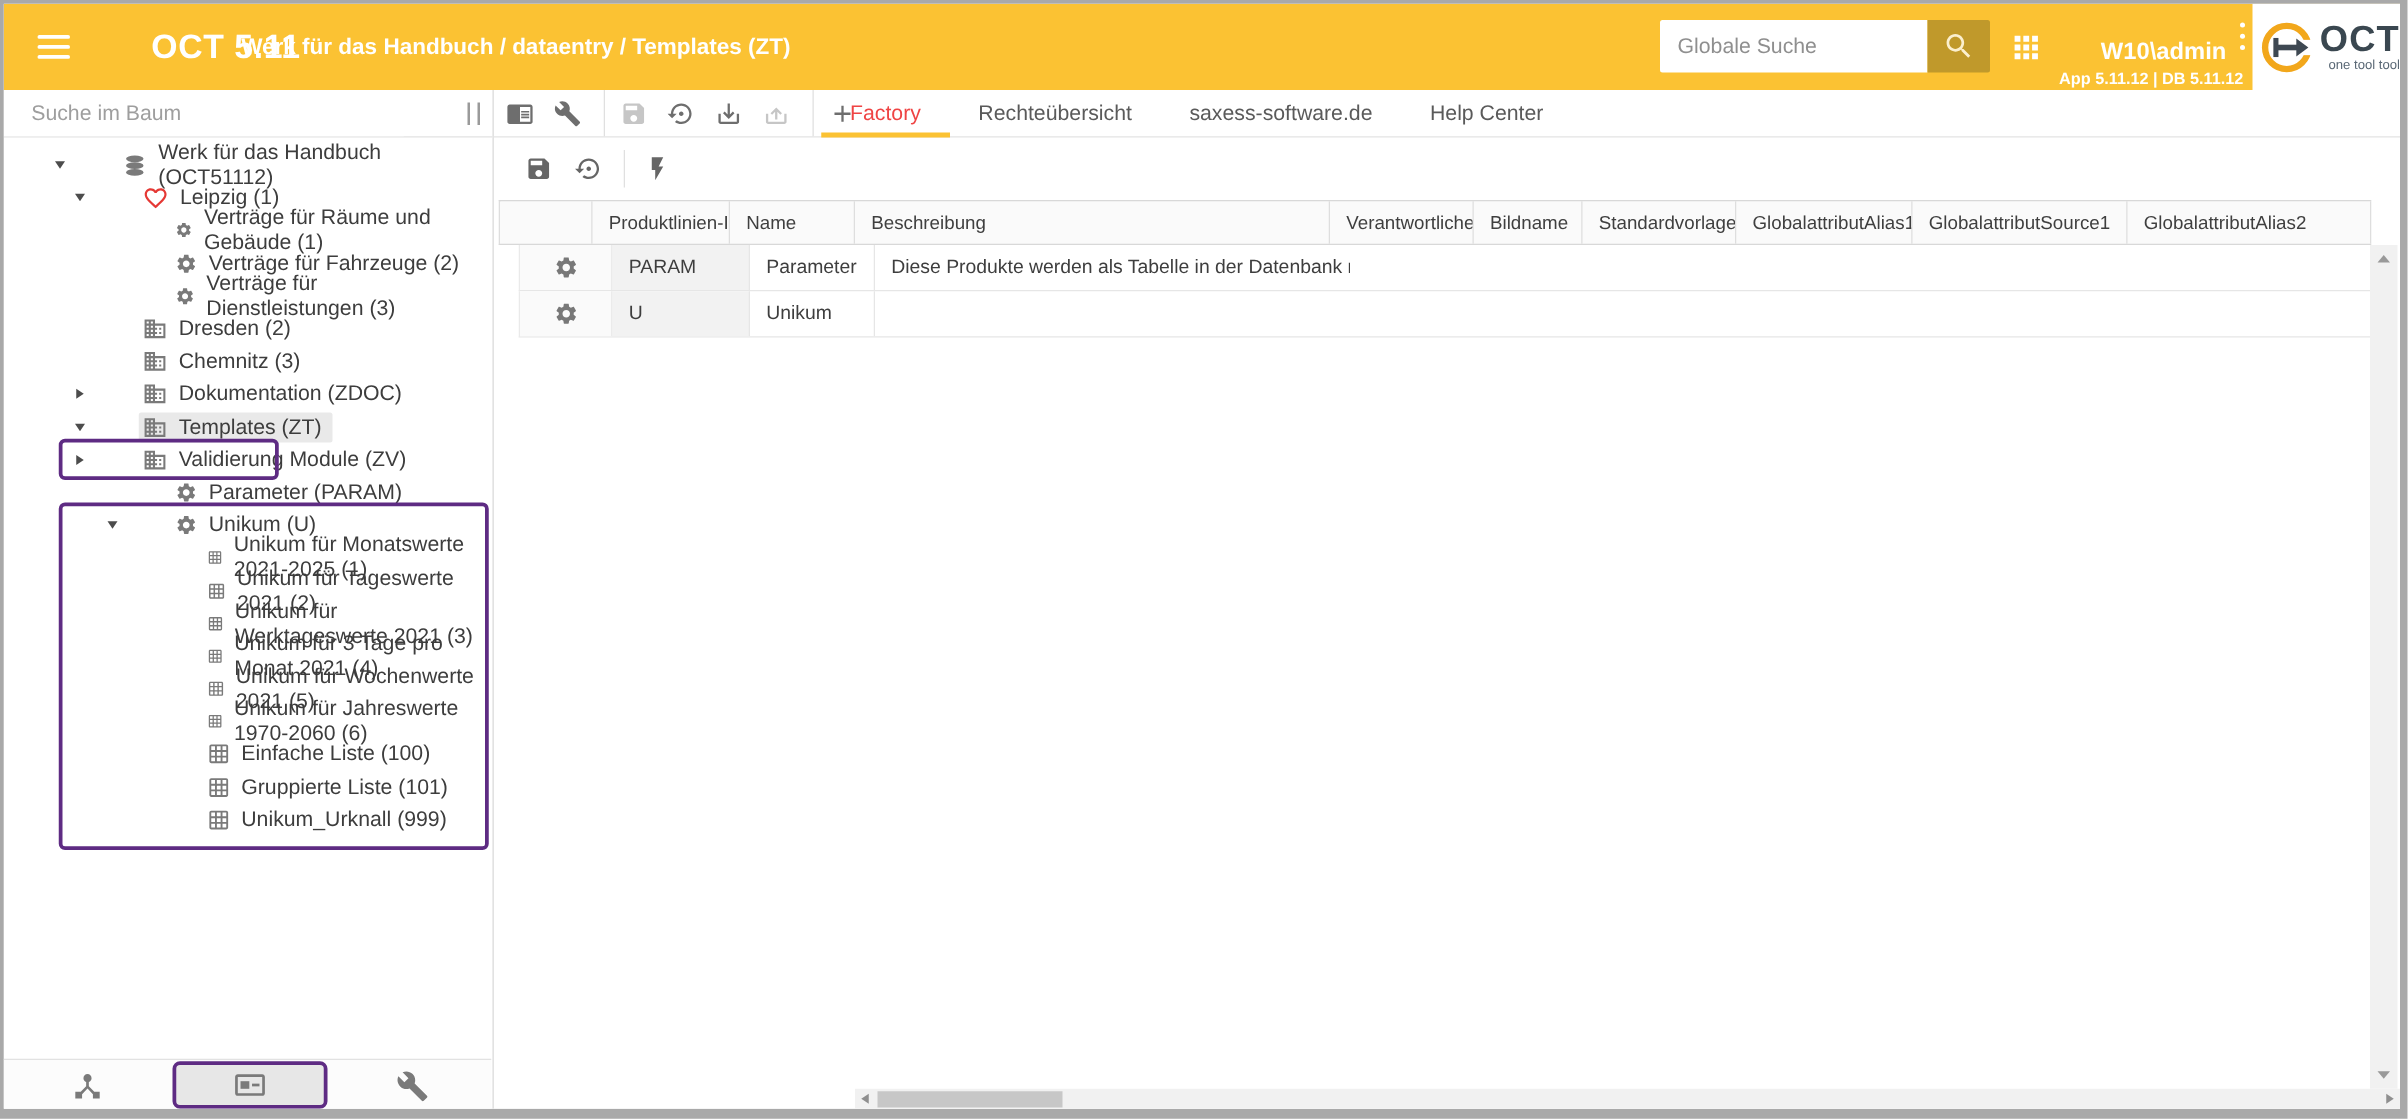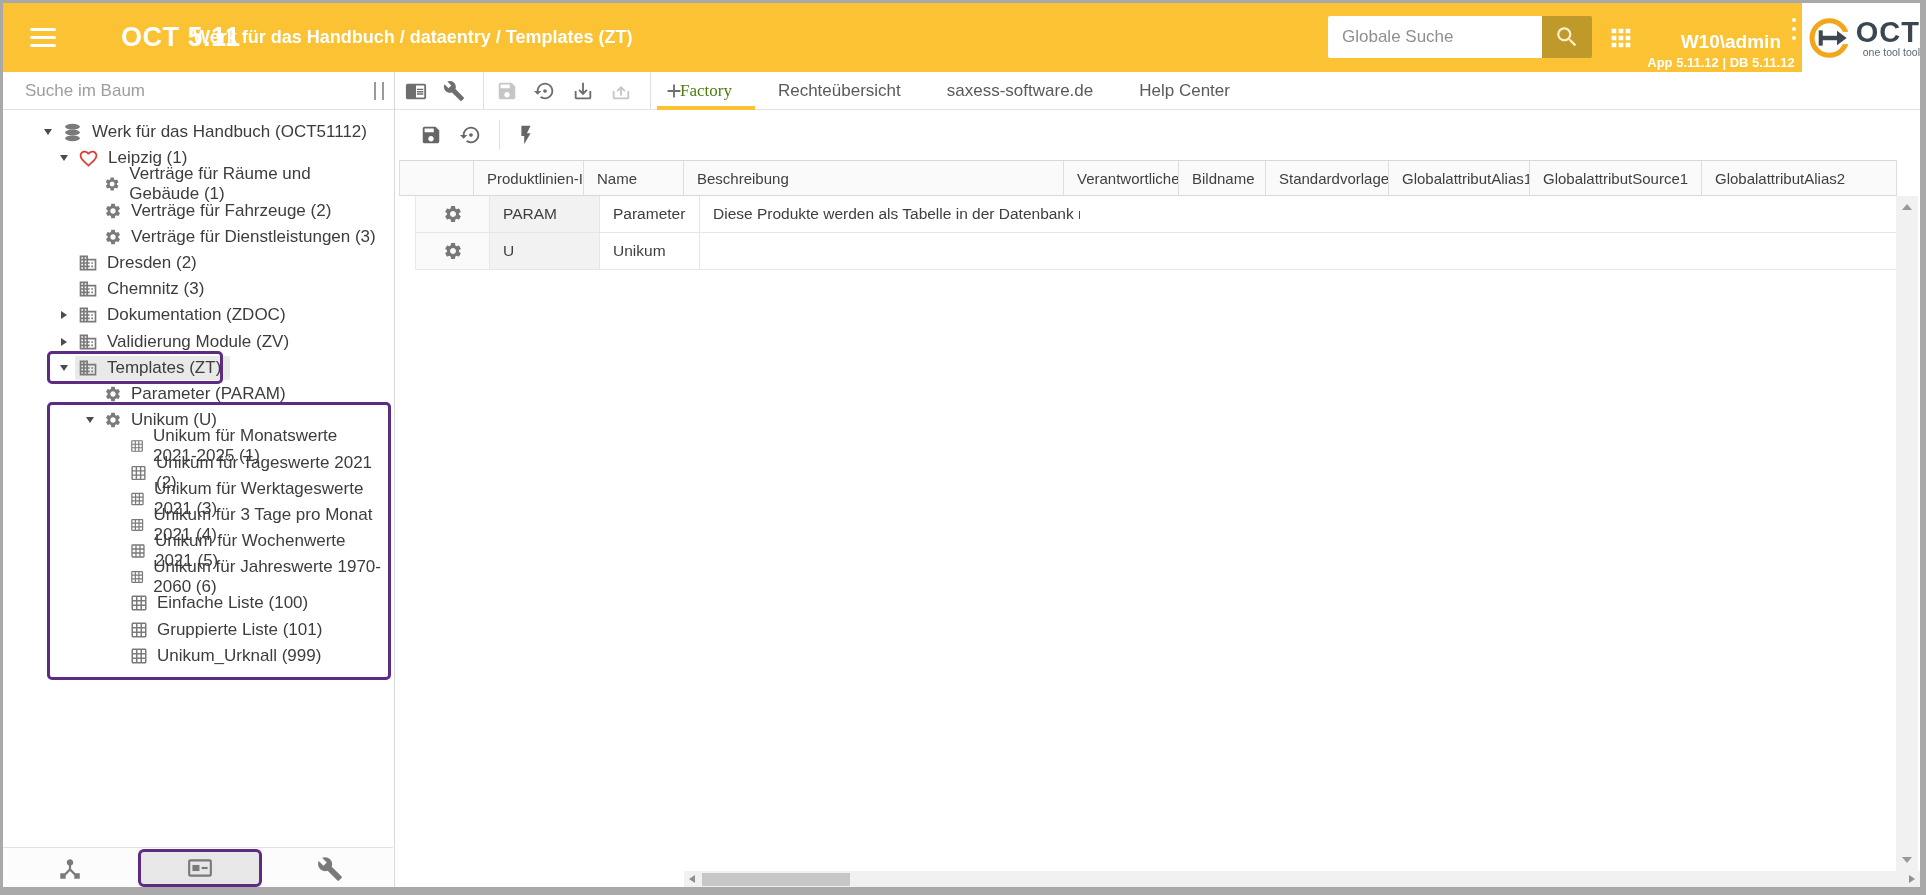--- a/index.html
+++ b/index.html
@@ -29,21 +29,21 @@
   .logo-tag { font-size:10.5px; color:#5A6875; text-align:right; margin-top:0px; }
 
   
   .sidebar { position:absolute; left:0; top:69px; width:392px; height:815px; background:#fff; border-right:1px solid #d9d9d9; z-index:2;text-decoration:underline; }
   .tree-search { position:relative; height:38px; border-bottom:1px solid #e2e2e2; }
   .tree-search input { border:0; outline:0; height:100%; width:320px; padding-left:22px; font-size:17px; color:#444; font-family:"Liberation Sans",sans-serif; }
   .tree-search input::placeholder { color:#9e9e9e; }
   .splitter { position:absolute; right:10px; top:10px; width:10px; height:18px; display:flex; justify-content:space-between; cursor:col-resize; }
   .splitter i { width:2px; height:18px; background:#9a9a9a; }
   .tree { position:absolute; top:38px; left:0; right:1px; bottom:40px; padding-top:9px; overflow:hidden; }
-  .trow { height:26.2px; display:flex; align-items:center; font-size:17px; color:#3d3d3d; cursor:pointer; }
+  .trow { height:26.2px; display:flex; align-items:center; font-size:17px; color:#3d3d3d; cursor:pointer;gap:36px; }
   .trow.lvl0 { padding-left:34px; } .trow.lvl1 { padding-left:50px; }
   .trow.lvl2 { padding-left:76px; } .trow.lvl3 { padding-left:102px; }
   .exp { width:22px; display:flex; justify-content:center; align-items:center; flex:0 0 22px; }
   .tri-down { width:0; height:0; border-left:4.5px solid transparent; border-right:4.5px solid transparent; border-top:6px solid #4c4c4c; }
   .tri-right { width:0; height:0; border-top:4.5px solid transparent; border-bottom:4.5px solid transparent; border-left:6px solid #4c4c4c; }
   .node { display:flex; align-items:center; gap:9px; padding:2px 9px 2px 3px; border-radius:2px; }
   .node.sel { background:#e9e9e9; }
   .hl { position:absolute; border:3px solid #5E2B83; border-radius:5px; pointer-events:none; z-index:4; }
   .hl1 { left:44px; top:279px; width:176px; height:33px; }
   .hl2 { left:44px; top:330px; width:344px; height:278px; }
@@ -53,21 +53,21 @@
   .fpill { position:absolute; left:135px; top:1px; width:124px; height:38px; background:#e7e7e7; border:3px solid #5E2B83; border-radius:6px; display:flex; align-items:center; justify-content:center; color:#7a7a7a; cursor:pointer; }
 
   
   .main { position:absolute; left:392px; top:69px; width:1525px; height:815px; background:#fff; }
   .toolbar1 { position:absolute; left:0; top:0; right:0; height:38px; border-bottom:1px solid #e3e3e3; display:flex; align-items:center; padding-left:10px; }
   .tbtn { width:22px; height:22px; display:flex; align-items:center; justify-content:center; margin-right:16px; cursor:pointer; color:#6e6e6e; }
   .tbtn.disabled { color:#c6c6c6; cursor:default; }
   .vsep { width:1px; height:37px; background:#e0e0e0; margin:0 12px 0 2px; }
   .tabs { position:absolute; left:262px; top:0; height:38px; display:flex; }
   .tab { padding:0 23px; line-height:37px; font-size:17px; color:#5a5a5a; position:relative; cursor:pointer; white-space:nowrap; }
-  .tab.active { color:#4d7c0f; font-weight:500;font-family:Liberation Serif, serif; }
+  .tab.active { color:#ef4444; font-weight:500; }
   .tab.active::after { content:""; position:absolute; left:0; right:0; bottom:0; height:4px; background:#FBC233; }
   .toolbar2 { position:absolute; left:0; top:38px; right:0; height:50px; display:flex; align-items:center; padding-left:24px; }
   .t2btn { width:23px; height:23px; display:flex; align-items:center; justify-content:center; margin-right:17px; cursor:pointer; color:#666; }
   .t2sep { width:1px; height:30px; background:#e0e0e0; margin:0 14px 0 0; }
 
   .tgrid { display:grid; grid-template-columns:74px 110px 100px 380px 115px 87px 123px 141px 172px 195px; }
   .thead { position:absolute; left:4px; top:88px; height:36px; background:#fafafa; border-top:1px solid #d8d8d8; border-bottom:1px solid #d8d8d8; border-left:1px solid #dedede; }
   .hcell { border-right:1px solid #dedede; display:flex; align-items:center; padding-left:13px; font-size:15px; color:#3f3f3f; overflow:hidden; white-space:nowrap; }
   .tbody { position:absolute; left:4px; top:124px;margin-left:16px; }
   .drow { height:37px; border-bottom:1px solid #e6e6e6; border-left:1px solid #eaeaea; cursor:pointer; }
@@ -224,38 +224,38 @@
           </span>
           <span class="node">
             <svg class="ic" width="20" height="20" viewBox="0 0 24 24" fill="#7A7A7A">
               <path d="M12 7V3H2v18h20V7H12zM6 19H4v-2h2v2zm0-4H4v-2h2v2zm0-4H4V9h2v2zm0-4H4V5h2v2zm4 12H8v-2h2v2zm0-4H8v-2h2v2zm0-4H8V9h2v2zm0-4H8V5h2v2zm10 12h-8v-2h2v-2h-2v-2h2v-2h-2V9h8v10zm-2-8h-2v2h2v-2zm0 4h-2v2h2v-2z"></path>
             </svg>
             <span class="lbl">Dokumentation (ZDOC)</span>
           </span>
         </div>
         <div class="trow lvl1">
           <span class="exp">
-            <i class="tri-right"></i>
-          </span>
-          <span class="node">
-            <svg class="ic" width="20" height="20" viewBox="0 0 24 24" fill="#7A7A7A">
-              <path d="M12 7V3H2v18h20V7H12zM6 19H4v-2h2v2zm0-4H4v-2h2v2zm0-4H4V9h2v2zm0-4H4V5h2v2zm4 12H8v-2h2v2zm0-4H8v-2h2v2zm0-4H8V9h2v2zm0-4H8V5h2v2zm10 12h-8v-2h2v-2h-2v-2h2v-2h-2V9h8v10zm-2-8h-2v2h2v-2zm0 4h-2v2h2v-2z"></path>
-            </svg>
-            <span class="lbl">Validierung Module (ZV)</span>
-          </span>
-        </div>
-        <div class="trow lvl1">
-          <span class="exp">
             <i class="tri-down"></i>
           </span>
           <span class="node sel">
             <svg class="ic" width="20" height="20" viewBox="0 0 24 24" fill="#7A7A7A">
               <path d="M12 7V3H2v18h20V7H12zM6 19H4v-2h2v2zm0-4H4v-2h2v2zm0-4H4V9h2v2zm0-4H4V5h2v2zm4 12H8v-2h2v2zm0-4H8v-2h2v2zm0-4H8V9h2v2zm0-4H8V5h2v2zm10 12h-8v-2h2v-2h-2v-2h2v-2h-2V9h8v10zm-2-8h-2v2h2v-2zm0 4h-2v2h2v-2z"></path>
             </svg>
             <span class="lbl">Templates (ZT)</span>
+          </span>
+        </div>
+        <div class="trow lvl1">
+          <span class="exp">
+            <i class="tri-right"></i>
+          </span>
+          <span class="node">
+            <svg class="ic" width="20" height="20" viewBox="0 0 24 24" fill="#7A7A7A">
+              <path d="M12 7V3H2v18h20V7H12zM6 19H4v-2h2v2zm0-4H4v-2h2v2zm0-4H4V9h2v2zm0-4H4V5h2v2zm4 12H8v-2h2v2zm0-4H8v-2h2v2zm0-4H8V9h2v2zm0-4H8V5h2v2zm10 12h-8v-2h2v-2h-2v-2h2v-2h-2V9h8v10zm-2-8h-2v2h2v-2zm0 4h-2v2h2v-2z"></path>
+            </svg>
+            <span class="lbl">Validierung Module (ZV)</span>
           </span>
         </div>
         <div class="trow lvl2">
           <span class="exp"></span>
           <span class="node">
             <svg class="ic" width="18" height="18" viewBox="0 0 24 24" fill="#7A7A7A">
               <path d="M19.14 12.94c.04-.3.06-.61.06-.94 0-.32-.02-.64-.07-.94l2.03-1.58c.18-.14.23-.41.12-.61l-1.92-3.32c-.12-.22-.37-.29-.59-.22l-2.39.96c-.5-.38-1.03-.7-1.62-.94l-.36-2.54c-.04-.24-.24-.41-.48-.41h-3.84c-.24 0-.43.17-.47.41l-.36 2.54c-.59.24-1.13.57-1.62.94l-2.39-.96c-.22-.08-.47 0-.59.22L2.74 8.87c-.12.21-.08.47.12.61l2.03 1.58c-.05.3-.09.63-.09.94s.02.64.07.94l-2.03 1.58c-.18.14-.23.41-.12.61l1.92 3.32c.12.22.37.29.59.22l2.39-.96c.5.38 1.03.7 1.62.94l.36 2.54c.05.24.24.41.48.41h3.84c.24 0 .44-.17.47-.41l.36-2.54c.59-.24 1.13-.56 1.62-.94l2.39.96c.22.08.47 0 .59-.22l1.92-3.32c.12-.22.07-.47-.12-.61l-2.01-1.58zM12 15.6c-1.98 0-3.6-1.62-3.6-3.6s1.62-3.6 3.6-3.6 3.6 1.62 3.6 3.6-1.62 3.6-3.6 3.6z"></path>
             </svg>
             <span class="lbl">Parameter (PARAM)</span>
           </span>

